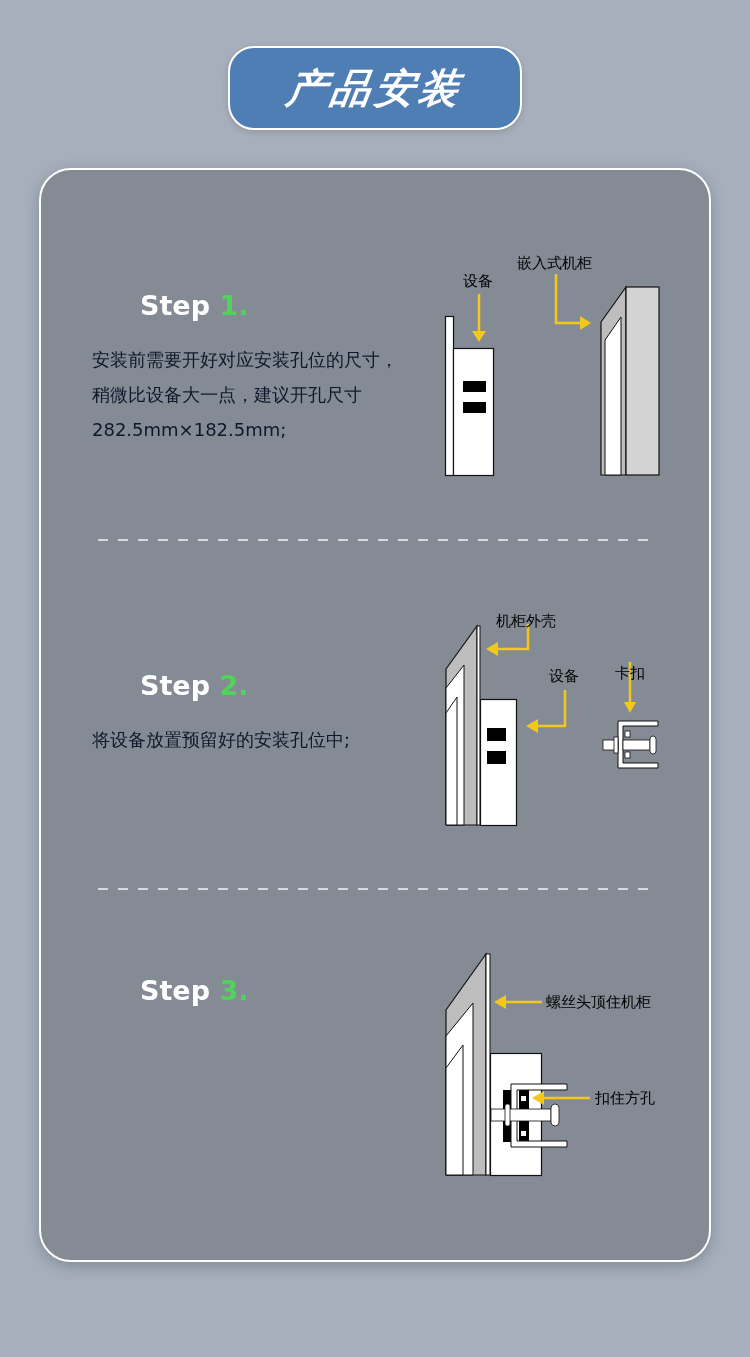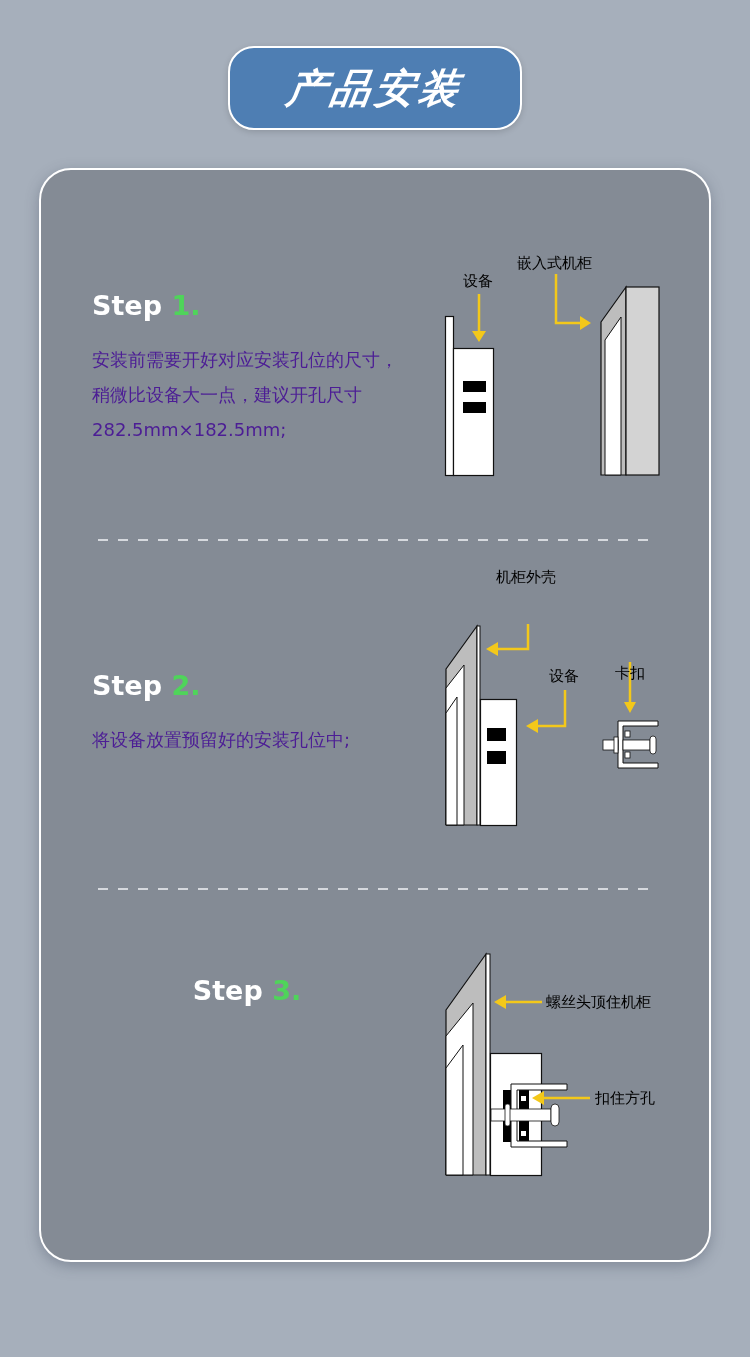--- a/index.html
+++ b/index.html
@@ -39,26 +39,27 @@
   }
   .step {
     position: absolute;
     left: 92px;
   }
   .step-title {
     font-size: 27px;
     font-weight: bold;
     color: #ffffff;
     line-height: 32px;
+    margin-left: 48px;
   }
   .step-title .num { color: #4fd45a; }
   .step-desc {
     margin-top: 20px;
     width: 310px;
-    color: #4c1d95;
+    color: #0f172a;
     font-size: 18px;
     line-height: 35px;
   }
   .divider {
     position: absolute;
     left: 98px; width: 556px; height: 2px;
     background-image: linear-gradient(to right, #d6d9de 0, #d6d9de 10px, transparent 10px);
     background-size: 20px 2px;
     background-repeat: repeat-x;
   }
@@ -140,27 +141,27 @@
   <g>
     <path d="M228,131 L188,131 L188,178 L228,178 L228,173 L193,173 L193,136 L228,136 Z" fill="#fff" stroke="#111" stroke-width="1"></path>
     <rect x="195" y="141" width="5" height="6" fill="#fff" stroke="#111" stroke-width="0.8"></rect>
     <rect x="195" y="162" width="5" height="6" fill="#fff" stroke="#111" stroke-width="0.8"></rect>
     <rect x="173" y="150" width="15" height="10" fill="#fff" stroke="#111" stroke-width="0.8"></rect>
     <rect x="184" y="147" width="4" height="16" fill="#fff" stroke="#111" stroke-width="0.8"></rect>
     <rect x="193" y="150" width="27" height="10" fill="#fff" stroke="#111" stroke-width="0.8"></rect>
     <rect x="220" y="146" width="6" height="18" rx="3" fill="#fff" stroke="#111" stroke-width="0.8"></rect>
   </g>
 </svg>
-<div class="label" style="left:496px;top:568px">机柜外壳</div>
+<div class="label" style="left:496px;top:612px">机柜外壳</div>
 <div class="label" style="left:549px;top:667px">设备</div>
 <div class="label" style="left:615px;top:664px">卡扣</div>
 
 <div class="divider" style="top:888px"></div>
 
-<div class="step" style="top:975px;text-align:center;">
+<div class="step" style="top:975px;">
   <div class="step-title">
     <span>Step </span><span class="num">3.</span>
   </div>
   <div class="step-desc">
   </div>
 </div>
 
 <svg class="diagram" style="left:430px;top:940px" width="250" height="250">
   <g>
     <polygon points="16,70 56,14 56,235 16,235" fill="#bdbdbd" stroke="#111" stroke-width="1.2"></polygon>

